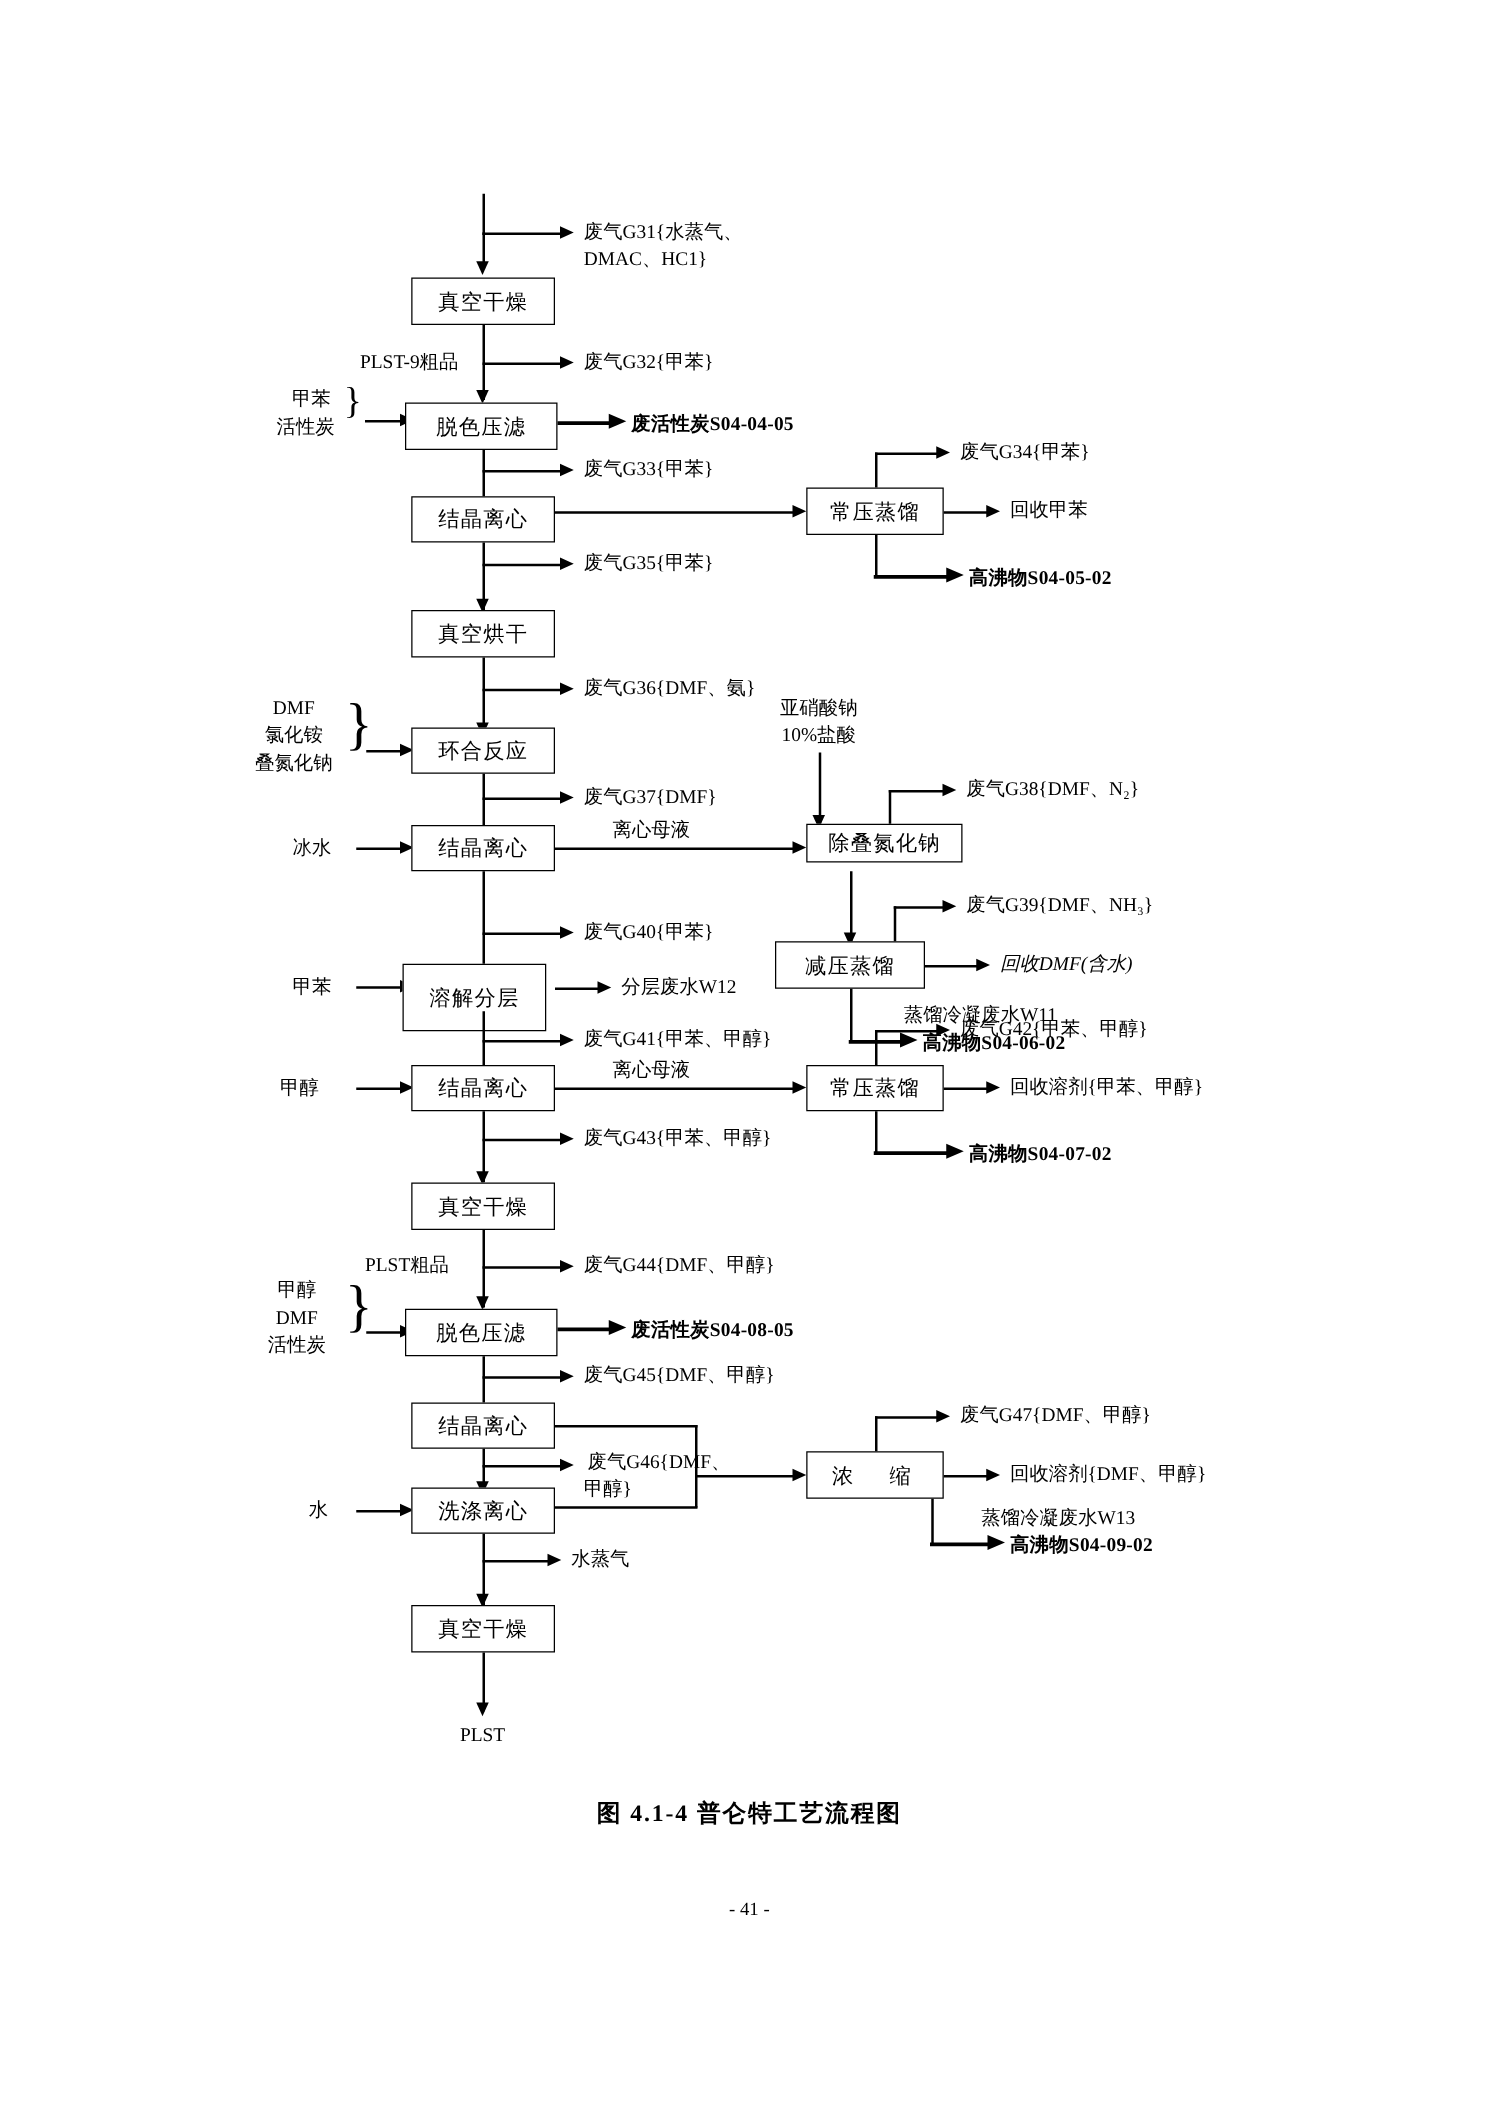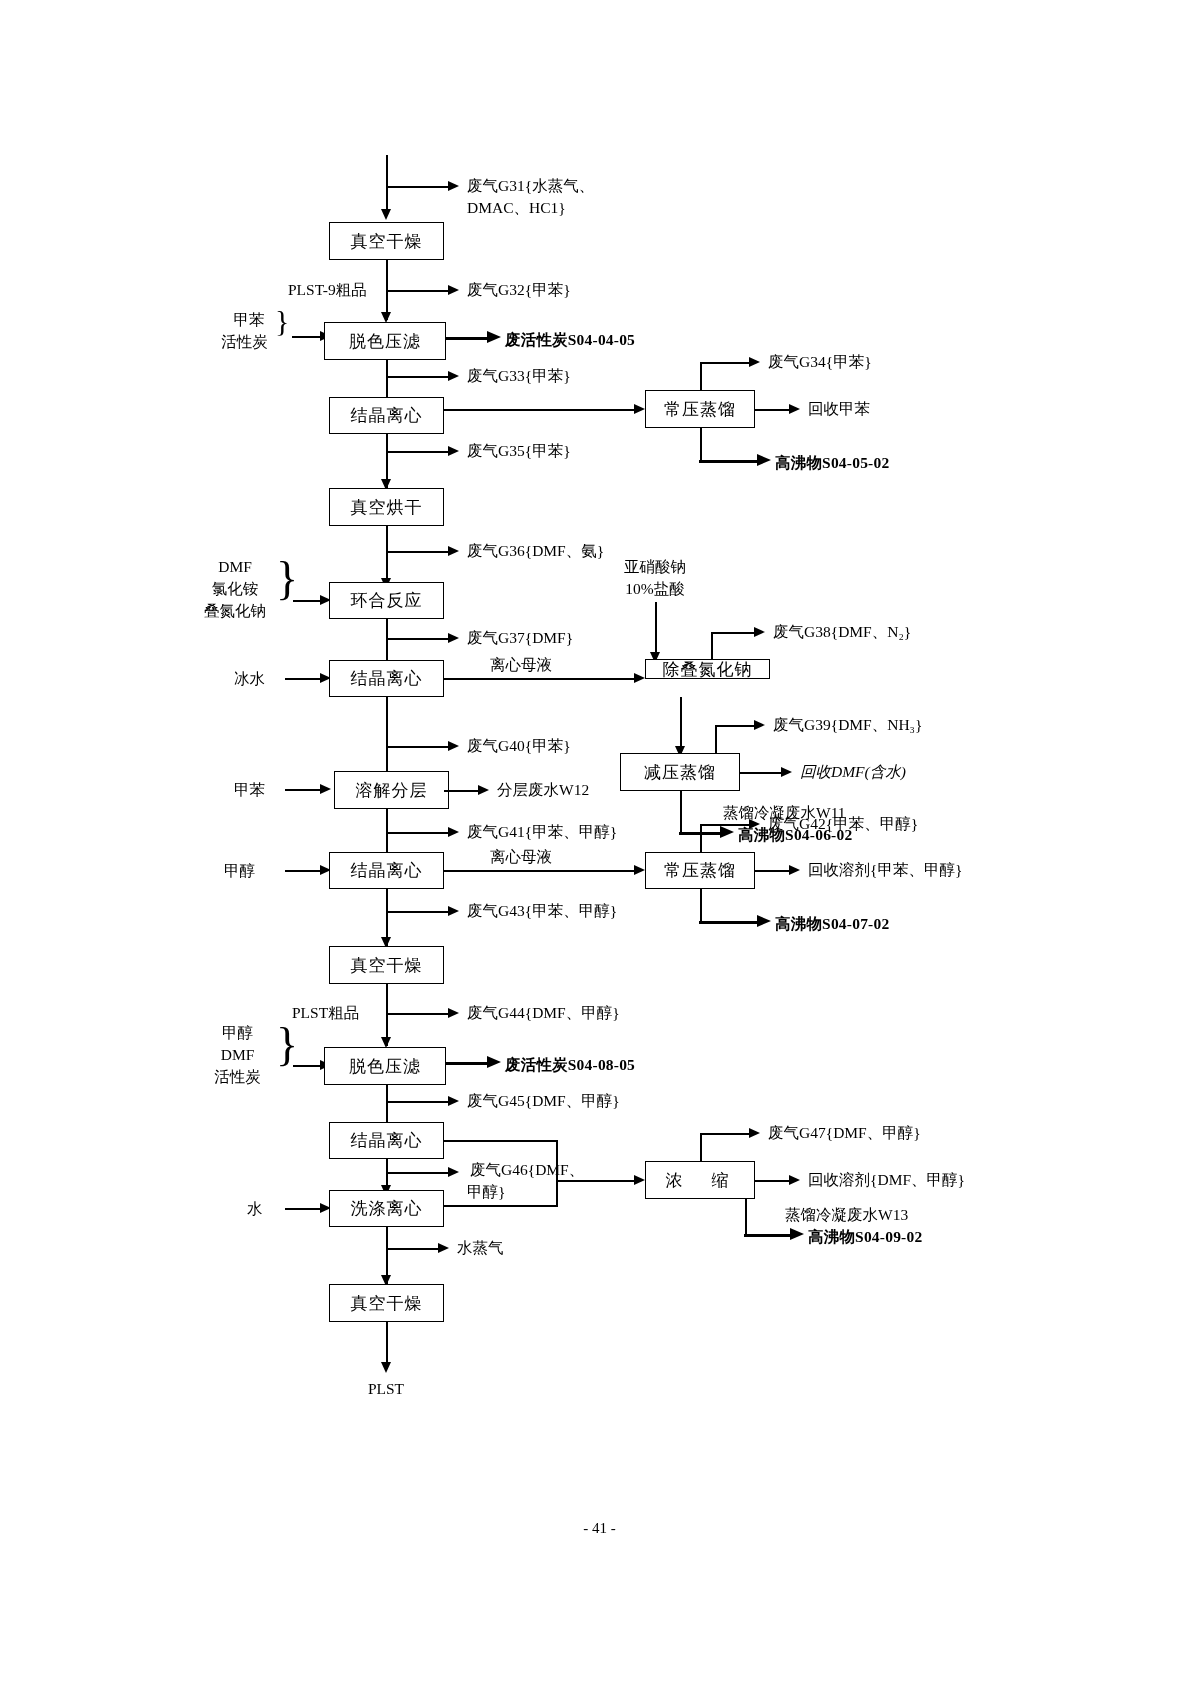--- a/index.html
+++ b/index.html
@@ -195,21 +195,21 @@
 
   <div class="ln hl" style="left:444px; top:678px; width:196px;"></div>
   <div class="ar ar-r" style="left:634px; top:673px;"></div>
   <div class="lbl" style="left:490px; top:655px;">离心母液</div>
 
   <div class="lbl ctr" style="left:600px; top:557px; width:110px;">亚硝酸钠</div>
   <div class="lbl ctr" style="left:600px; top:579px; width:110px;">10%盐酸</div>
   <div class="ln vl" style="left:655px; top:602px; height:57px;"></div>
   <div class="ar ar-d" style="left:650px; top:652px;"></div>
 
-  <div class="box" style="left:645px; top:659px; width:125px; height:20px;">除叠氮化钠</div>
+  <div class="box" style="left:645px; top:659px; width:125px; height:31px;">除叠氮化钠</div>
 
   <div class="ln vl" style="left:711px; top:632px; height:27px;"></div>
   <div class="ln hl" style="left:711px; top:632px; width:46px;"></div>
   <div class="ar ar-r" style="left:754px; top:627px;"></div>
   <div class="lbl" style="left:773px; top:622px;">废气G38{DMF、N₂}</div>
 
   <div class="ln vl" style="left:680px; top:697px; height:58px;"></div>
   <div class="ar ar-d" style="left:675px; top:746px;"></div>
 
   <div class="box" style="left:620px; top:753px; width:120px; height:38px;">减压蒸馏</div>
@@ -232,21 +232,21 @@
   <div class="ln vl" style="left:386px; top:697px; height:85px;"></div>
   <div class="ar ar-d" style="left:381px; top:774px;"></div>
   <div class="ln hl" style="left:386px; top:746px; width:65px;"></div>
   <div class="ar ar-r" style="left:448px; top:741px;"></div>
   <div class="lbl" style="left:467px; top:736px;">废气G40{甲苯}</div>
 
   <div class="lbl" style="left:234px; top:780px;">甲苯</div>
   <div class="ln hl" style="left:285px; top:789px; width:38px;"></div>
   <div class="ar ar-r" style="left:320px; top:784px;"></div>
 
-  <div class="box" style="left:334px; top:771px; width:115px; height:38px;">溶解分层</div>
+  <div class="box" style="left:322px; top:771px; width:115px; height:54px;">溶解分层</div>
 
   <div class="ln hl" style="left:444px; top:790px; width:36px;"></div>
   <div class="ar ar-r" style="left:478px; top:785px;"></div>
   <div class="lbl" style="left:497px; top:780px;">分层废水W12</div>
 
   <div class="ln vl" style="left:386px; top:809px; height:58px;"></div>
   <div class="ar ar-d" style="left:381px; top:859px;"></div>
   <div class="ln hl" style="left:386px; top:832px; width:65px;"></div>
   <div class="ar ar-r" style="left:448px; top:827px;"></div>
   <div class="lbl" style="left:467px; top:822px;">废气G41{甲苯、甲醇}</div>
@@ -356,15 +356,16 @@
   <div class="ln hl" style="left:386px; top:1248px; width:55px;"></div>
   <div class="ar ar-r" style="left:438px; top:1243px;"></div>
   <div class="lbl" style="left:457px; top:1238px;">水蒸气</div>
 
   <div class="box" style="left:329px; top:1284px; width:115px; height:38px;">真空干燥</div>
 
   <div class="ln vl" style="left:386px; top:1322px; height:47px;"></div>
   <div class="ar ar-d" style="left:381px; top:1362px;"></div>
   <div class="lbl ctr" style="left:346px; top:1379px; width:80px;">PLST</div>
 
+  <div id="caption" style="top:1438px;">图 4.1-4 普仑特工艺流程图</div>
   <div id="pagenum" style="top:1520px;">- 41 -</div>
 
 </div>
 
 </body></html>

